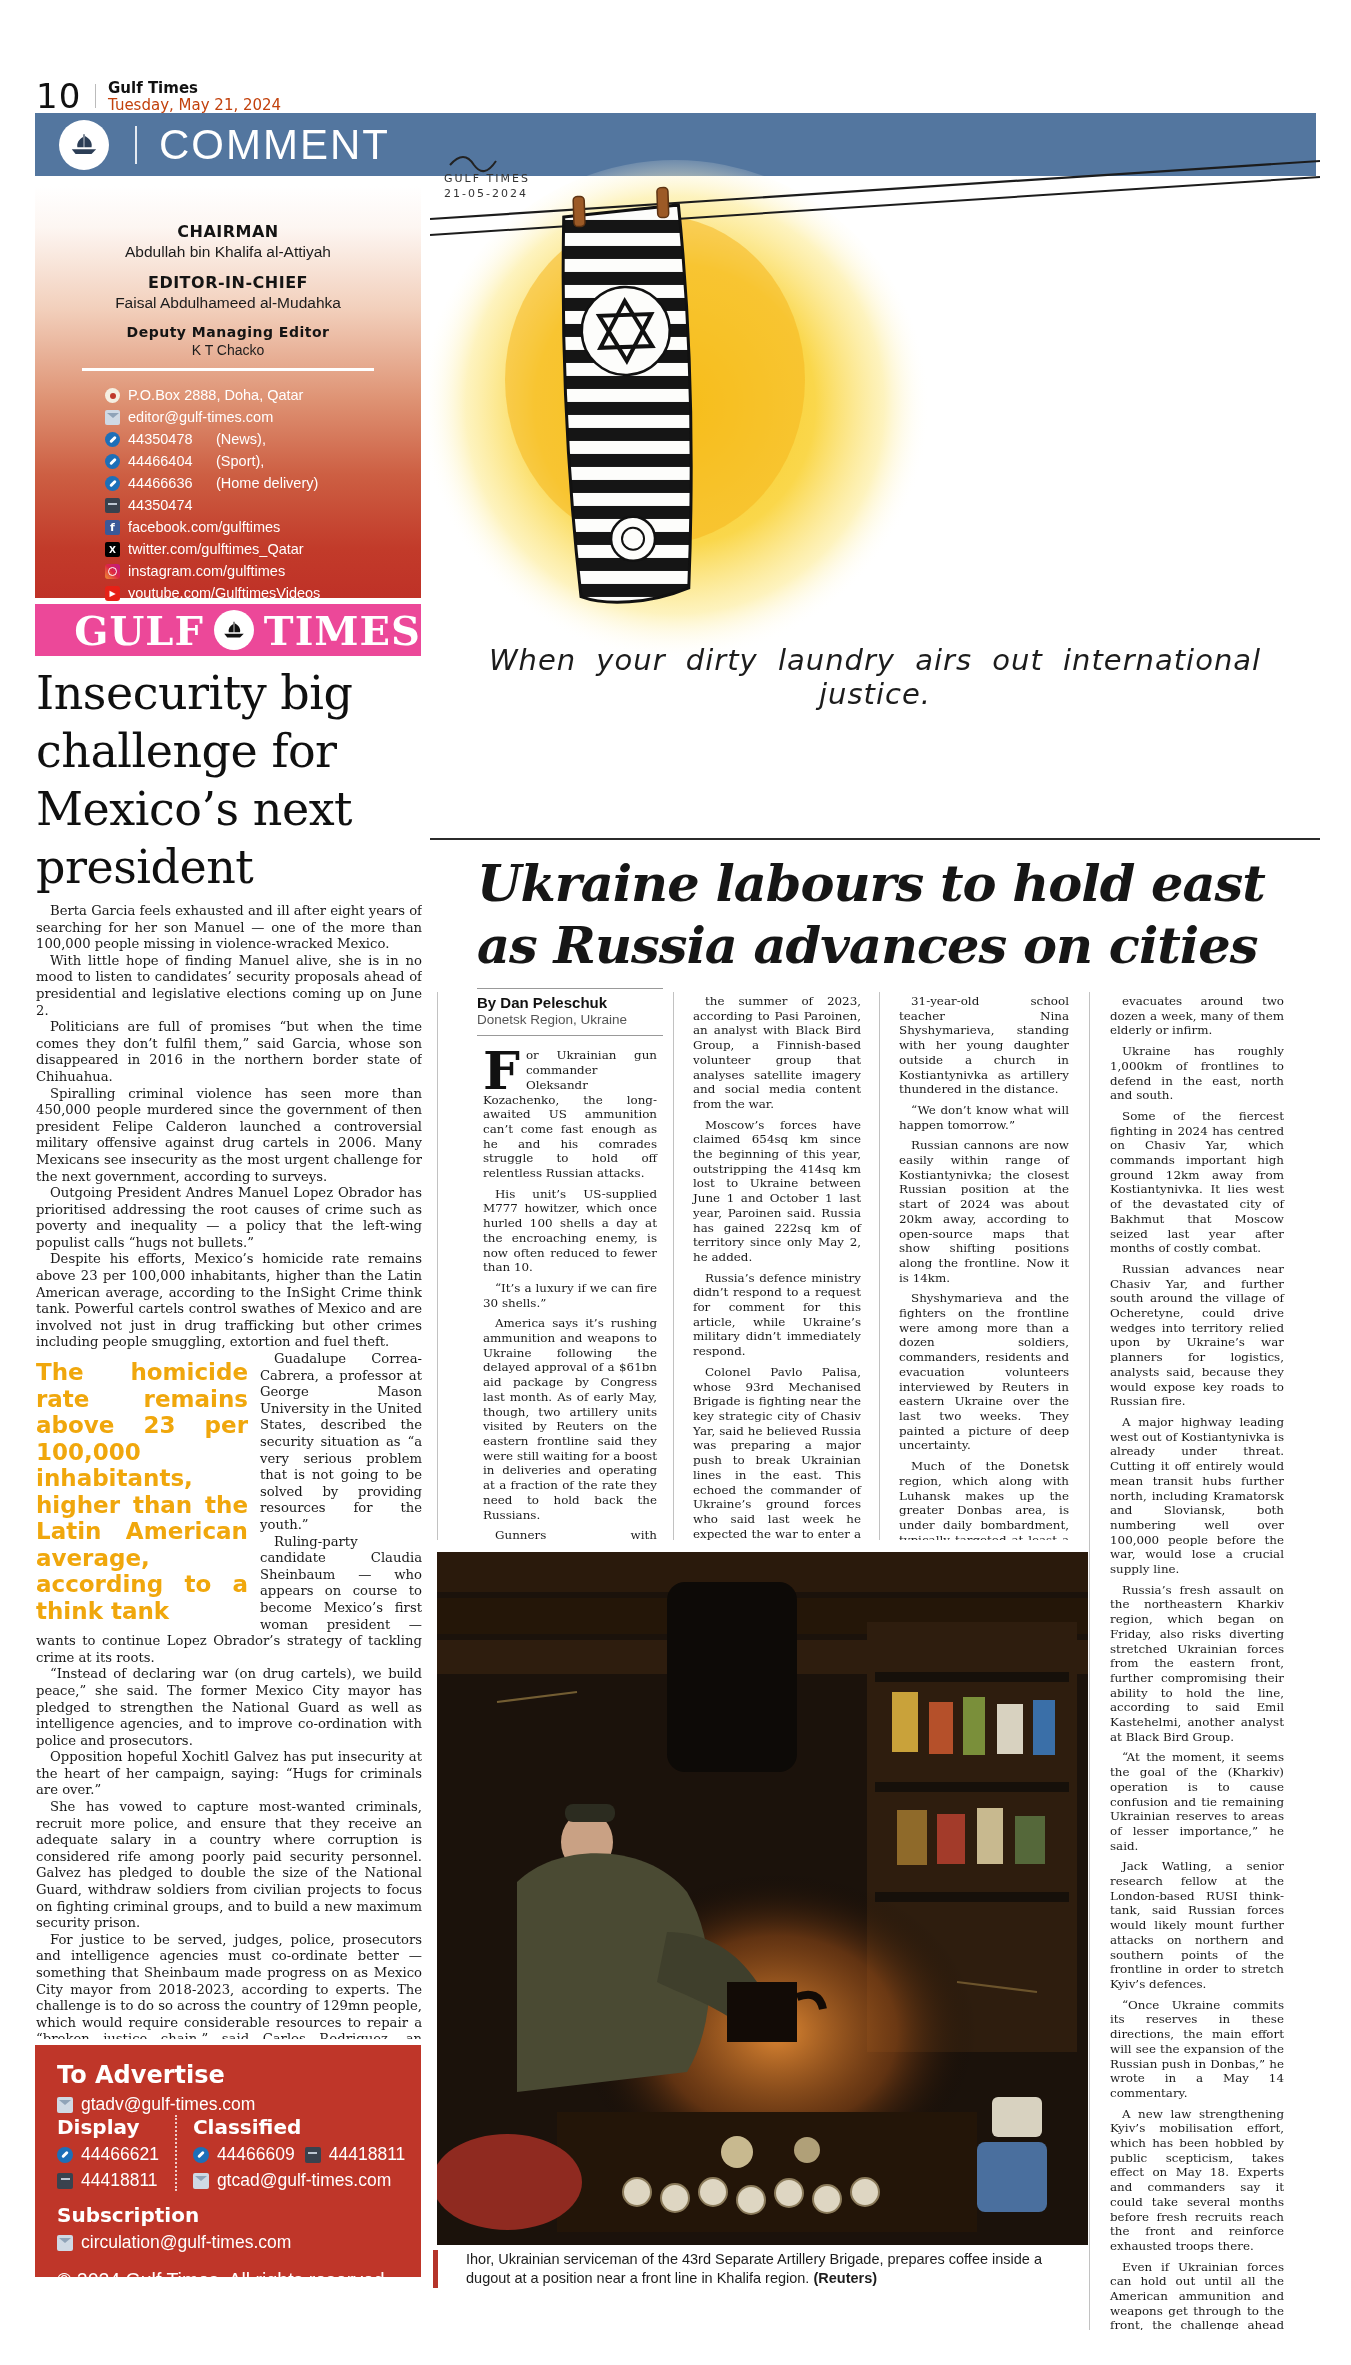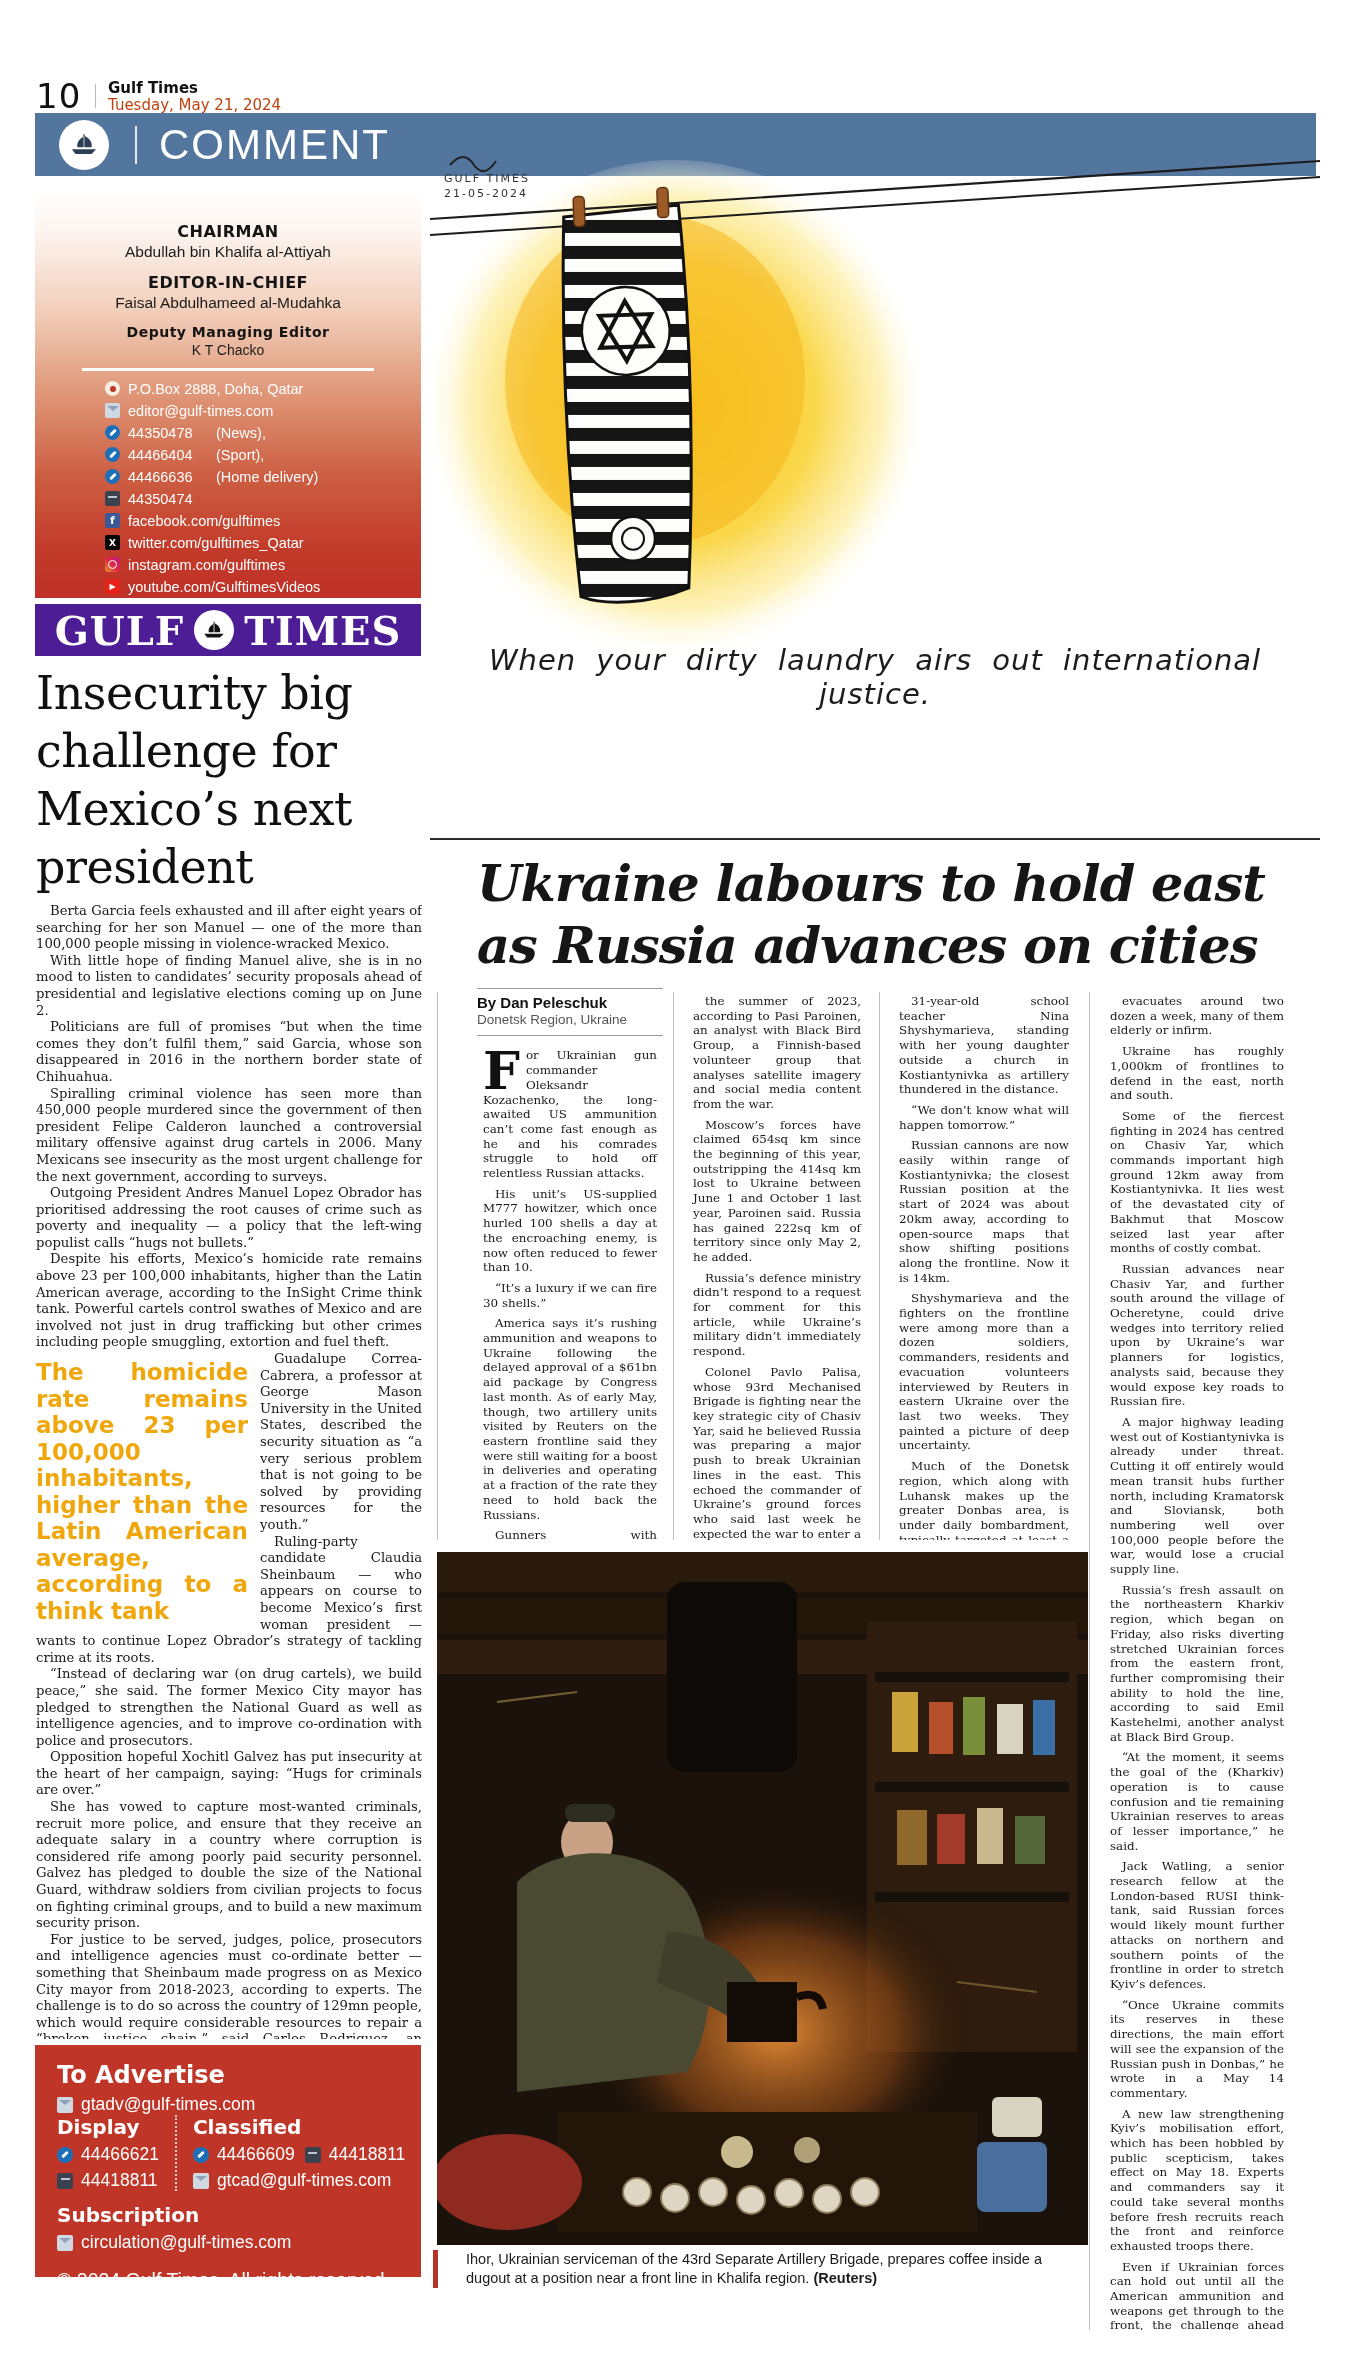--- a/index.html
+++ b/index.html
@@ -21,21 +21,21 @@
 
   
   .mast{background:linear-gradient(180deg,#ffffff 0%,#fdf6f2 10%,#f2cfbb 30%,#de9273 52%,#cd5f43 70%,#c23b2a 88%,#bf3127 100%);
         text-align:center;}
   .role-title{font-family:"DejaVu Sans",sans-serif;font-weight:bold;font-size:16px;letter-spacing:.5px;color:#141414;}
   .role-title.small{font-size:14px;}
   .role-name{font-size:15.5px;color:#1c1c1c;margin-top:2px;}
   .role-name.small{font-size:14px;}
   .mast-rule{height:3px;background:#fff;width:292px;margin:10px auto 10px auto;}
   .contact-list{width:300px;margin:0 auto;text-align:left;padding-left:54px;}
-  .crow{display:flex;align-items:flex-start;height:22px;color:#fff;font-size:14.5px;white-space:nowrap;}
+  .crow{display:flex;align-items:flex-end;height:22px;color:#fff;font-size:14.5px;white-space:nowrap;}
   .crow .num{display:inline-block;width:88px;}
   .ic{display:inline-flex;align-items:center;justify-content:center;width:15px;height:15px;margin-right:8px;flex:none;
       font-family:"DejaVu Sans",sans-serif;font-weight:bold;}
   .ic-pin{background:#f5efe2;border-radius:50%;position:relative;}
   .ic-pin::after{content:"";width:6px;height:6px;background:#c0392b;border-radius:50%;}
   .ic-mail{background:#cfd9e4;border-radius:2px;position:relative;}
   .ic-mail::after{content:"";width:0;height:0;border-left:6px solid transparent;border-right:6px solid transparent;border-top:5px solid #8fa3b8;margin-top:-4px;}
   .ic-phone{background:#1d6fb8;border-radius:50%;}
   .ic-phone::after{content:"";width:8px;height:3px;background:#fff;border-radius:2px;transform:rotate(-45deg);}
   .ic-fax{background:#39424e;border-radius:2px;}
@@ -43,21 +43,21 @@
   .ic-fb{background:#3b5998;color:#fff;border-radius:2px;font-size:11px;}
   .ic-fb::after{content:"f";}
   .ic-x{background:#000;color:#fff;border-radius:2px;font-size:9px;}
   .ic-x::after{content:"X";}
   .ic-ig{background:linear-gradient(45deg,#f09433,#dc2743,#bc1888);border-radius:3px;}
   .ic-ig::after{content:"";width:7px;height:7px;border:1.5px solid #fff;border-radius:50%;}
   .ic-yt{background:#e62117;color:#fff;border-radius:3px;font-size:8px;}
   .ic-yt::after{content:"▶";}
 
   
-  .gtlogo{background:#4c1d95;display:flex;align-items:center;justify-content:center;gap:10px;}
+  .gtlogo{background:#ec4899;display:flex;align-items:center;justify-content:flex-end;gap:10px;}
   .gtlogo .word{color:#fff;font-family:"DejaVu Serif",serif;font-weight:bold;font-size:40px;letter-spacing:1px;}
   .gtlogo .emblem{width:40px;height:40px;border-radius:50%;background:#fff;display:flex;align-items:center;justify-content:center;color:#111;}
 
   
   .mex-headline{font-family:"DejaVu Serif",serif;font-size:46px;line-height:58px;color:#101010;letter-spacing:-.5px;}
   .mex-body{font-family:"DejaVu Serif",serif;font-size:13.2px;line-height:16.6px;text-align:justify;color:#191919;}
   .mex-body p{margin:0;text-indent:14px;}
   .pullquote{float:left;width:212px;margin:8px 12px 4px 0;font-family:"DejaVu Sans",sans-serif;font-weight:bold;
              font-size:23px;line-height:26.5px;color:#f0a70c;text-indent:0;}
 

